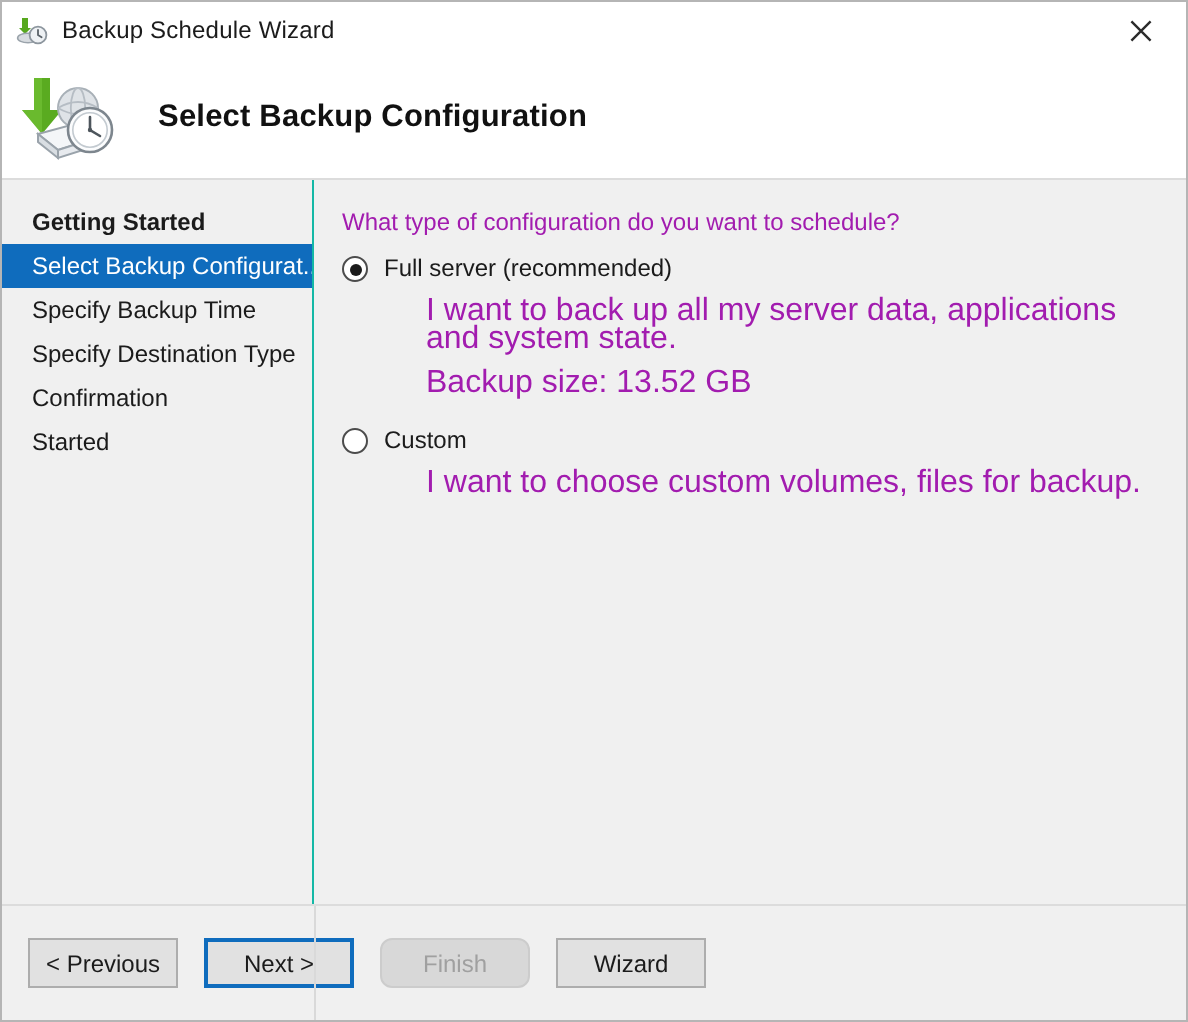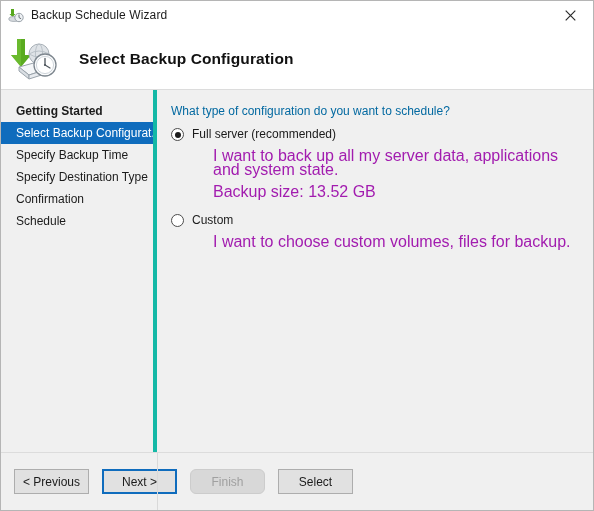--- a/index.html
+++ b/index.html
@@ -97,21 +97,21 @@
     border-top: 1px solid #dcdcdc;
     position: relative;
     min-height: 0;
   }
 
   
   .sidebar {
     width: 156px;
     flex: 0 0 156px;
     background: #f0f0f0;
-    border-right: 4px solid #14b8a6;
+    border-right: 1px solid #14b8a6;
     padding-top: 10px;
     box-sizing: border-box;
     position: relative;
   }
   .nav-item {
     height: 22px;
     line-height: 22px;
     padding-left: 15px;
     font-size: 12px;
     color: #1b1b1b;
@@ -130,21 +130,21 @@
   .main {
     flex: 1 1 auto;
     background: #f0f0f0;
     padding: 14px 16px 0 14px;
     box-sizing: border-box;
     position: relative;
     min-width: 0;
   }
   .question {
     font-size: 12px;
-    color: #0369a1;
+    color: #a21caf;
     margin-bottom: 9px;
   }
   .option-row {
     display: flex;
     align-items: flex-start;
     margin-bottom: 2px;
   }
   .radio {
     width: 13px;
     height: 13px;
@@ -276,21 +276,21 @@
   </div>
 
   <div class="body-area">
 
     <div class="sidebar">
       <div class="nav-item bold">Getting Started</div>
       <div class="nav-item active">Select Backup Configurat...</div>
       <div class="nav-item">Specify Backup Time</div>
       <div class="nav-item">Specify Destination Type</div>
       <div class="nav-item">Confirmation</div>
-      <div class="nav-item">Schedule</div>
+      <div class="nav-item">Started</div>
     </div>
 
     <div class="main">
       <div class="question">What type of configuration do you want to schedule?</div>
 
       <div class="option-row">
         <span class="radio checked"></span>
         <span class="option-label">Full server (recommended)</span>
       </div>
       <div class="sub-line">I want to back up all my server data, applications and system state.</div>
@@ -304,16 +304,16 @@
       </div>
       <div class="sub-line">I want to choose custom volumes, files for backup.</div>
     </div>
   </div>
 
   <div class="footer">
     <div class="footer-divider"></div>
     <button class="btn">&lt; Previous</button>
     <button class="btn default">Next &gt;</button>
     <button class="btn disabled">Finish</button>
-    <button class="btn">Select</button>
+    <button class="btn">Wizard</button>
   </div>
 
 </div>
 
 </body></html>

